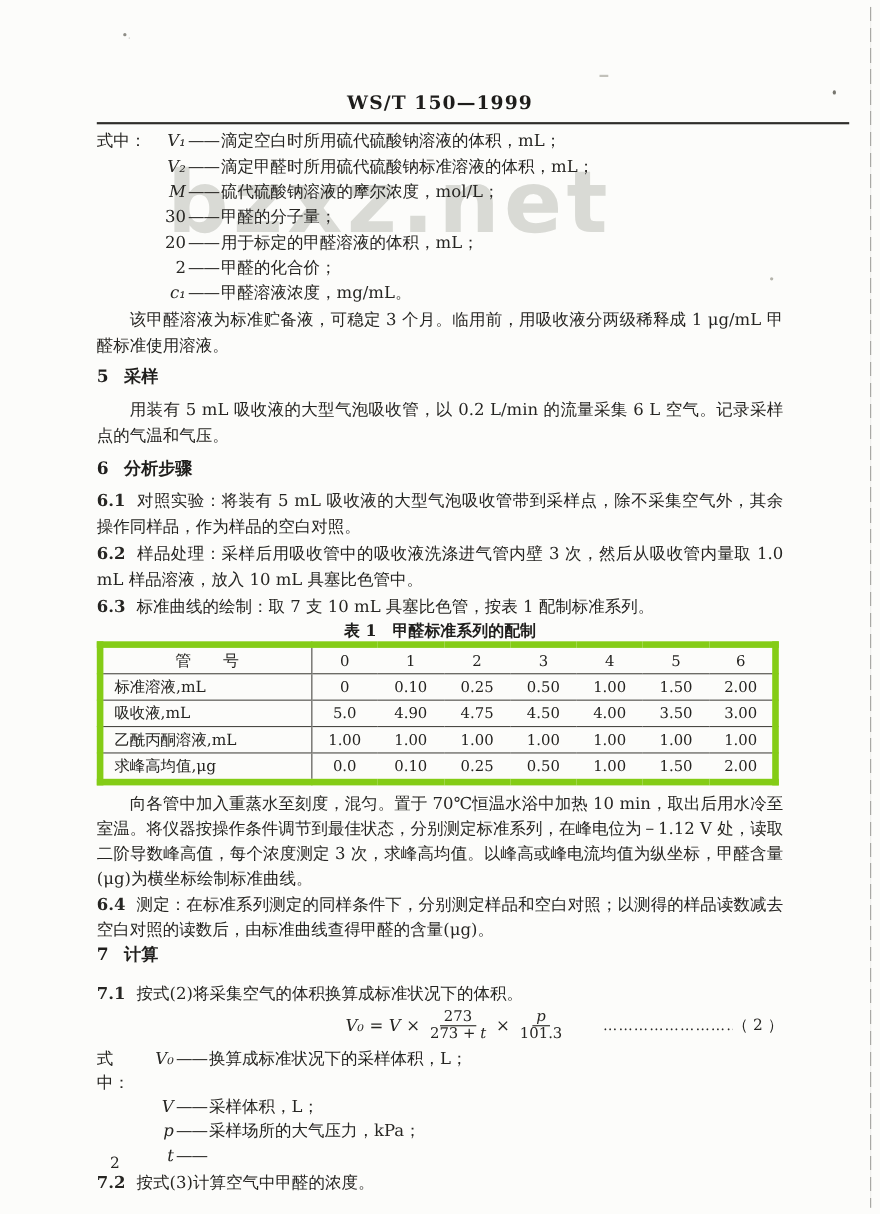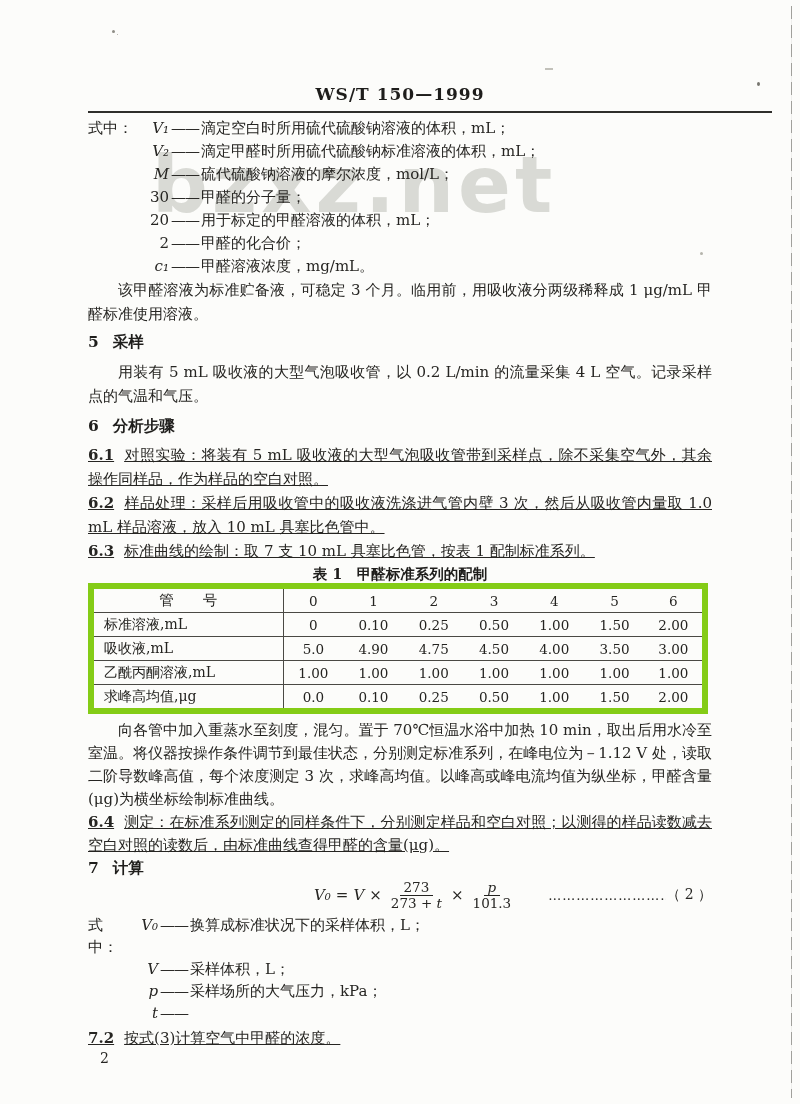--- a/index.html
+++ b/index.html
@@ -33,21 +33,21 @@
   .def-dash{flex:0 0 auto;padding:0 2px;letter-spacing:-1px;}
   .def-text{flex:1;}
   .def-list2{margin-top:2px;}
   .def-list2 .def-prefix{width:42px;flex:0 0 42px;}
   .def-list2 .def-sym{width:28px;flex:0 0 28px;}
   .def-list2 .def-row{line-height:22px;}
   
   .para{margin:0;font-size:15px;line-height:24px;text-align:justify;}
   .indent{text-indent:2em;}
   .note-para{margin-top:0;}
-  .clause{margin:0;font-size:15px;line-height:24px;text-align:justify;text-decoration:underline;}
+  .clause{margin:0;font-size:15px;line-height:24px;text-align:justify;}
   .clause .cno{font-weight:bold;margin-right:10px;}
   .lh23{line-height:23px;}
   
   .heading{height:20px;line-height:20px;font-size:15.5px;font-weight:bold;color:#1f1e1c;}
   .heading .hno{margin-right:14px;}
   .mt6{margin-top:6px;}.mt8{margin-top:8px;}.mt7{margin-top:7px;}
   .mt13{margin-top:13px;}.mt5{margin-top:5px;}.mt2{margin-top:2px;}.mt1{margin-top:1px;}
   
   .tbl-caption{margin-top:2px;height:18px;line-height:18px;text-align:center;
     font-size:14.5px;font-weight:bold;color:#1f1e1c;}
@@ -142,21 +142,21 @@
         <span class="def-dash">——</span>
         <span class="def-text">甲醛溶液浓度，mg/mL。</span>
       </div>
     </div>
 
     <p class="para indent note-para">该甲醛溶液为标准贮备液，可稳定 3 个月。临用前，用吸收液分两级稀释成 1 μg/mL 甲醛标准使用溶液。</p>
 
     <div class="heading mt6">
       <span class="hno">5</span><span>采样</span>
     </div>
-    <p class="para indent mt8">用装有 5 mL 吸收液的大型气泡吸收管，以 0.2 L/min 的流量采集 4 L 空气。记录采样点的气温和气压。</p>
+    <p class="para indent mt8">用装有 5 mL 吸收液的大型气泡吸收管，以 0.2 L/min 的流量采集 6 L 空气。记录采样点的气温和气压。</p>
 
     <div class="heading mt8">
       <span class="hno">6</span><span>分析步骤</span>
     </div>
     <p class="clause mt7">
       <span class="cno">6.1</span><span>对照实验：将装有 5 mL 吸收液的大型气泡吸收管带到采样点，除不采集空气外，其余操作同样品，作为样品的空白对照。</span>
     </p>
     <p class="clause">
       <span class="cno">6.2</span><span>样品处理：采样后用吸收管中的吸收液洗涤进气管内壁 3 次，然后从吸收管内量取 1.0 mL 样品溶液，放入 10 mL 具塞比色管中。</span>
     </p>
@@ -231,20 +231,23 @@
       </table>
 
     <p class="para indent lh23 mt5">向各管中加入重蒸水至刻度，混匀。置于 70℃恒温水浴中加热 10 min，取出后用水冷至室温。将仪器按操作条件调节到最佳状态，分别测定标准系列，在峰电位为－1.12 V 处，读取二阶导数峰高值，每个浓度测定 3 次，求峰高均值。以峰高或峰电流均值为纵坐标，甲醛含量(μg)为横坐标绘制标准曲线。</p>
     <p class="clause lh23">
       <span class="cno">6.4</span><span>测定：在标准系列测定的同样条件下，分别测定样品和空白对照；以测得的样品读数减去空白对照的读数后，由标准曲线查得甲醛的含量(μg)。</span>
     </p>
 
     <div class="heading mt1">
       <span class="hno">7</span><span>计算</span>
     </div>
+    <p class="clause mt13">
+      <span class="cno">7.1</span><span>按式(2)将采集空气的体积换算成标准状况下的体积。</span>
+    </p>
 
     <div class="formula-row">
       <span class="fvar">V₀</span>
       <span class="fsp">=</span>
       <span class="fvar">V</span>
       <span class="fsp">×</span>
       <span class="frac">
         <span class="fnum">273</span>
         <span class="fden"><span>273 + </span><span class="fvar">t</span></span>
       </span>

